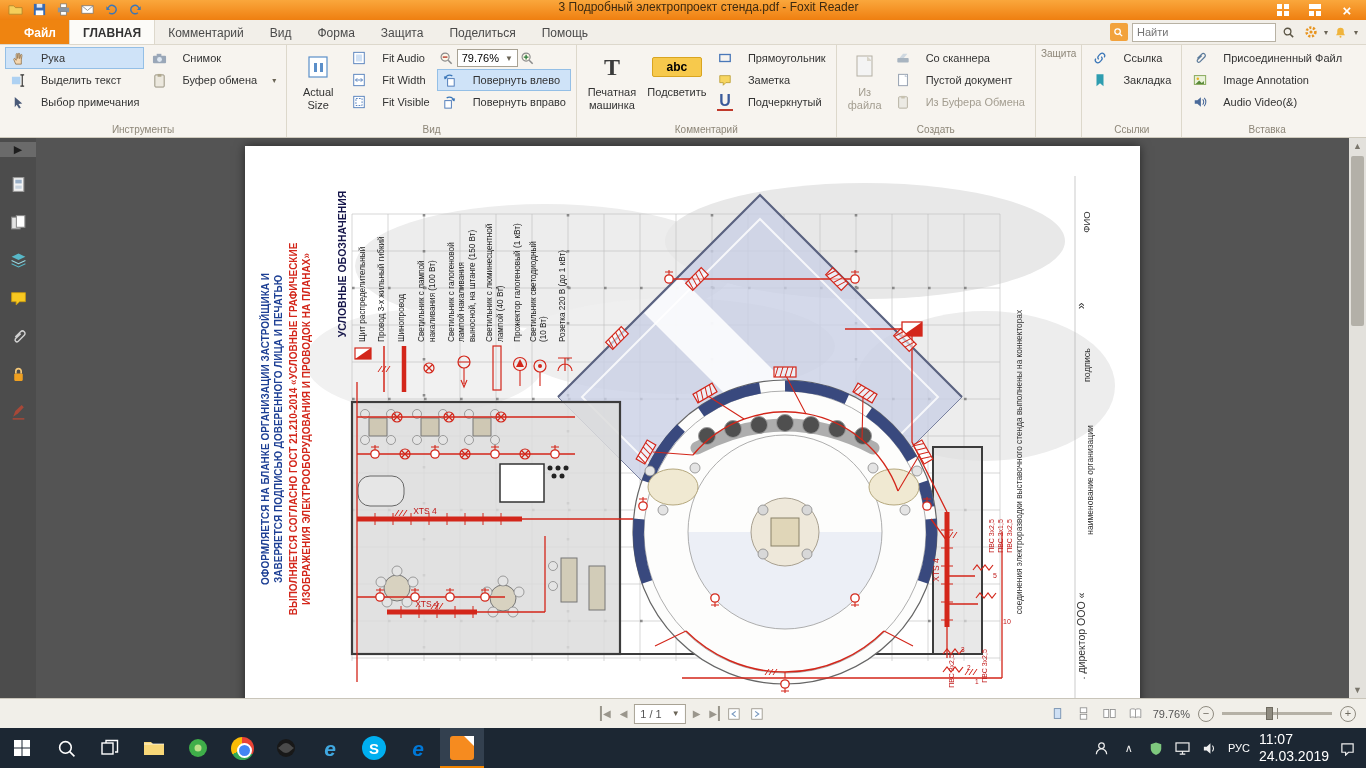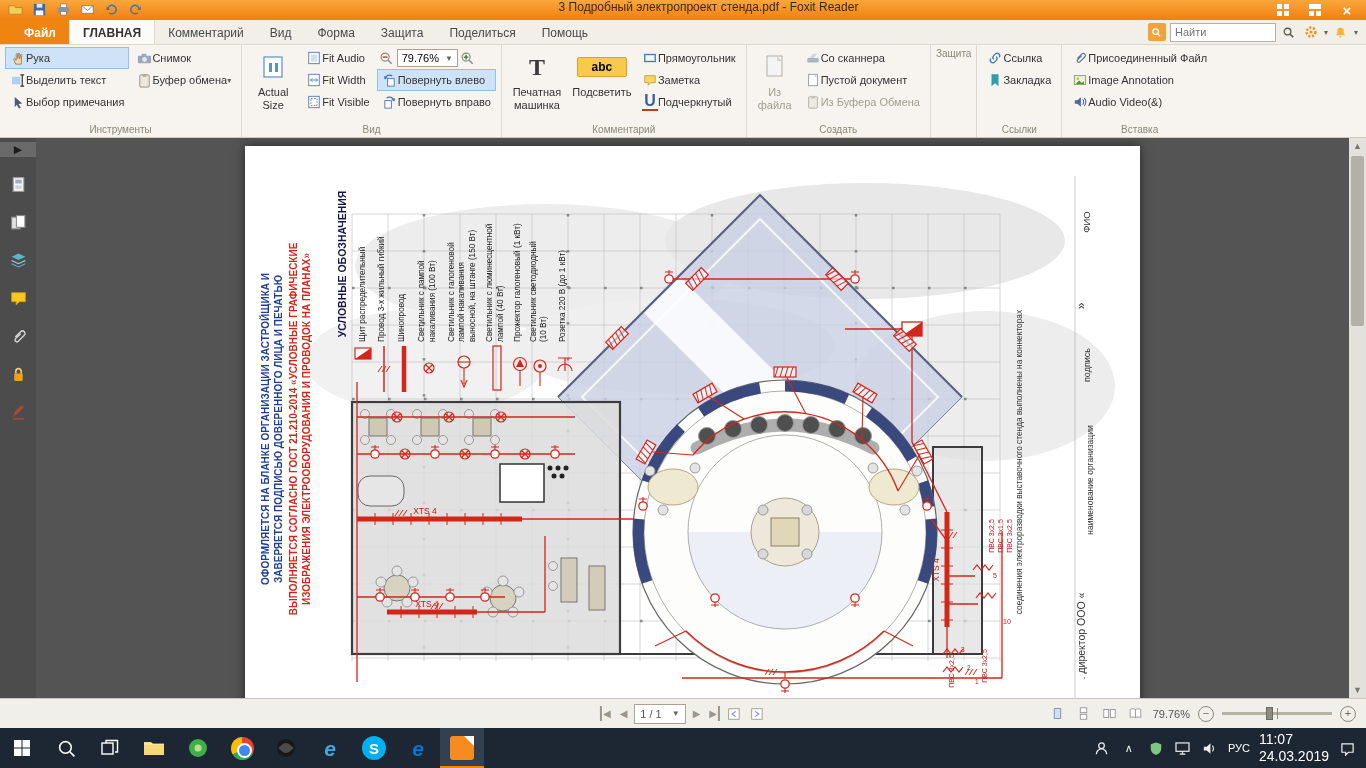--- a/index.html
+++ b/index.html
@@ -17,31 +17,31 @@
 .wclose{font-size:15px;font-weight:bold;}
 
 
 .tabrow{height:25px;background:#f2efe9;display:flex;align-items:stretch;border-bottom:1px solid #ddd8cc;flex:none;}
 .tab{padding:4px 13px 3px;font-size:12px;color:#4a4a4a;display:flex;align-items:center;}
 .tab.file{background:#ef8410;color:#fff;font-weight:bold;padding-left:24px;}
 .tab.active{background:#fcfbf8;border-left:1px solid #ddd8cc;border-right:1px solid #ddd8cc;font-weight:bold;color:#333;}
 .tr-spacer{flex:1;}
 .searchwrap{display:flex;align-items:center;gap:4px;padding-right:8px;}
 .srch-ico-btn{width:18px;height:18px;background:#f2a23c;border-radius:2px;display:flex;align-items:center;justify-content:center;}
-.search-input{width:106px;height:19px;border:1px solid #b8b2a4;font-size:11px;padding:0 4px;background:#fff;}
+.search-input{width:144px;height:19px;border:1px solid #b8b2a4;font-size:11px;padding:0 4px;background:#fff;}
 .mini-ico{display:flex;align-items:center;justify-content:center;width:18px;height:18px;}
 .caret{font-size:8px;color:#6a6456;}
 
 
 .ribbon{height:93px;background:#f7f4ef;display:flex;border-bottom:1px solid #cfcabd;flex:none;overflow:hidden;}
 .rgroup{display:flex;flex-direction:column;padding:2px 5px 0;border-right:1px solid #ddd8cb;}
 .rg-body{flex:1;display:flex;align-items:flex-start;gap:2px;}
 .rg-label{text-align:center;font-size:10px;color:#8d8678;padding:1px 0 2px;}
 .rcol{display:flex;flex-direction:column;}
-.sbtn{display:flex;align-items:center;gap:0;font-size:11px;color:#333;padding:1px 4px;height:22px;white-space:nowrap;border:1px solid transparent;}
+.sbtn{display:flex;align-items:center;gap:15px;font-size:11px;color:#333;padding:1px 4px;height:22px;white-space:nowrap;border:1px solid transparent;}
 .sbtn .lbl{line-height:1;}
 .sbtn.sel{background:#cfe3f8;border:1px solid #94bfe6;}
 .sbtn.dis,.bigbtn.dis{color:#a39d90;}
 .bigbtn{display:flex;flex-direction:column;align-items:center;justify-content:flex-start;font-size:11px;color:#333;text-align:center;padding:3px 4px 0;line-height:1.15;height:72px;border:1px solid transparent;}
 .bigbtn .bic{height:32px;display:flex;align-items:center;justify-content:center;margin-bottom:3px;}
 .zoomrow{display:flex;align-items:center;gap:2px;height:22px;padding:1px 2px;}
 .combo{background:#fff;border:1px solid #a8a294;font-size:11px;display:flex;align-items:center;gap:6px;padding:1px 4px;height:18px;}
 .ric{width:16px;height:16px;display:flex;align-items:center;justify-content:center;flex:none;}
 .icon-abc{background:#f7c94c;border:1px solid #d9a520;color:#000000;font-size:12px;font-weight:bold;padding:3px 14px;line-height:1;border-radius:2px;}
 .icon-U{color:#3a5a9a;font-weight:bold;font-size:16px;border-bottom:2px solid #c0392b;line-height:1;padding:0 2px;}

